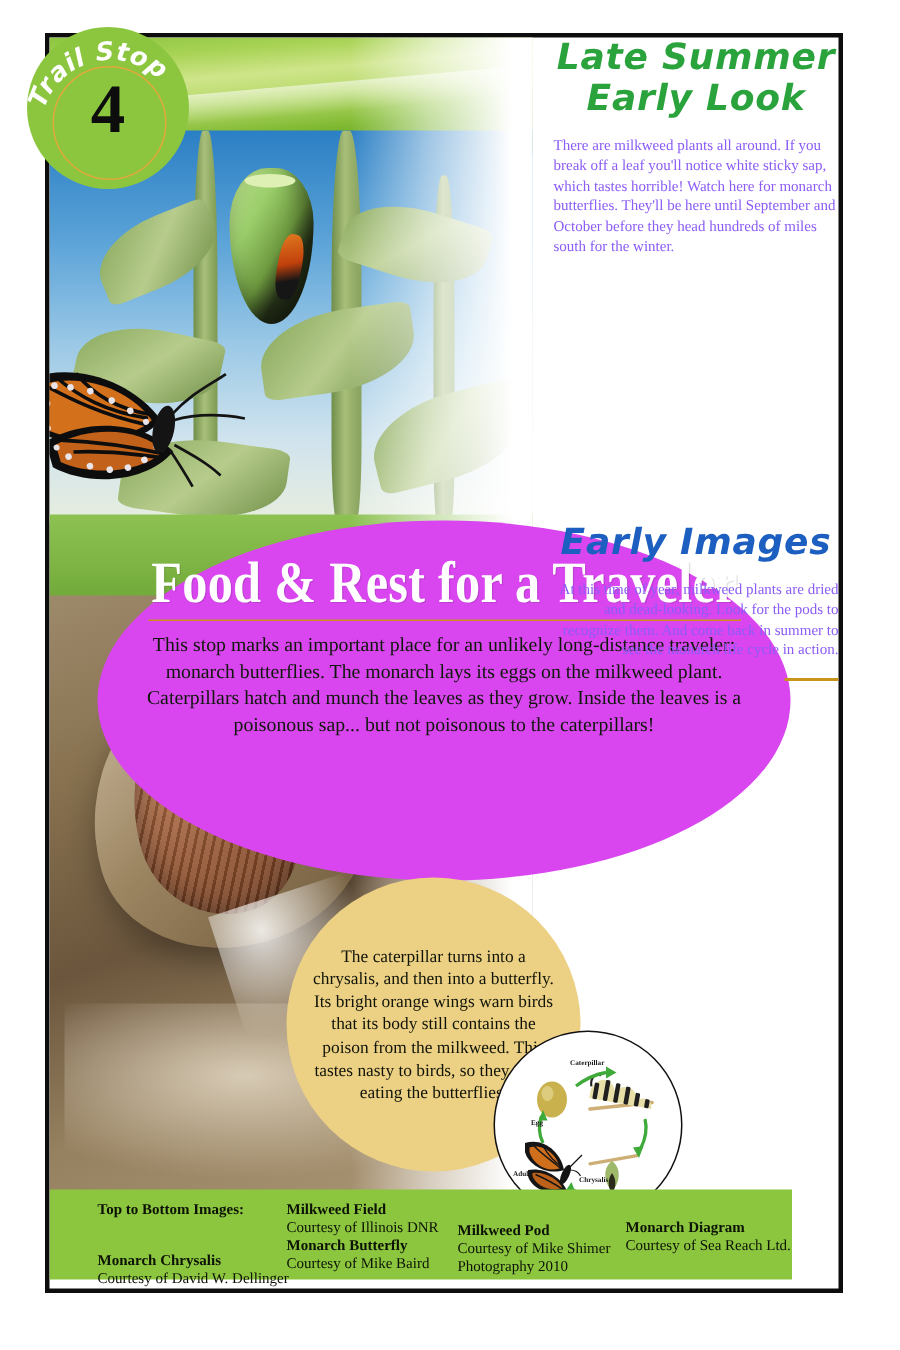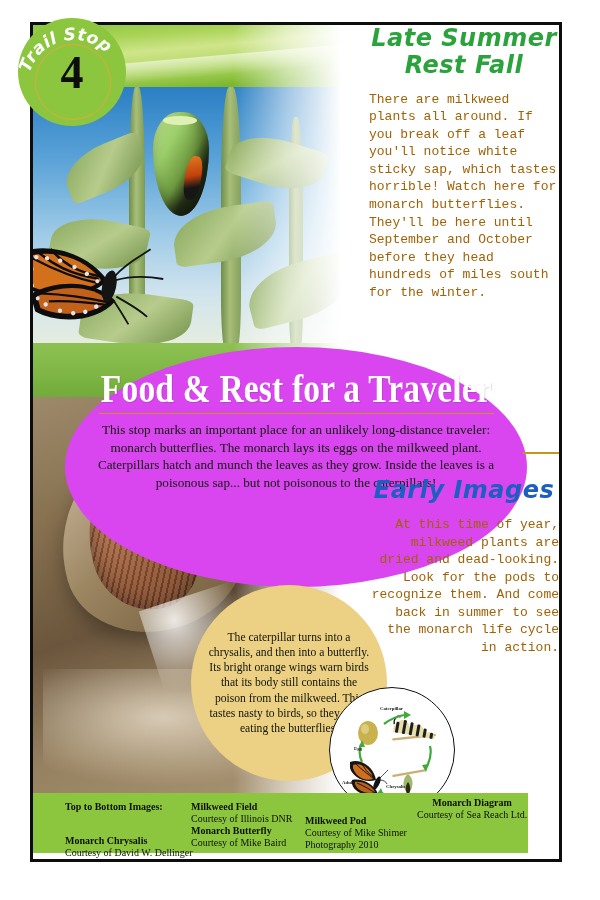--- a/index.html
+++ b/index.html
@@ -86,22 +86,22 @@
             line-height:1.33;font-family:"Liberation Serif",serif;}
   .ell-body b{font-weight:400;}
 
   
   .rcol{position:absolute;left:336px;top:0;width:190px;z-index:9;}
   .season{text-align:center;font-family:"DejaVu Sans",sans-serif;
           font-style:italic;font-weight:700;line-height:1.12;}
   .season .l{display:block;}
   .season-green{color:#2aa33c;font-size:24px;letter-spacing:.5px;}
   .season-blue{color:#1c5fc0;font-size:24px;letter-spacing:.5px;}
-  .rbody{margin-top:12px;color:#a16207;font-size:13px;line-height:1.35;
-         font-family:Liberation Mono, monospace;}
+  .rbody{margin-top:12px;color:#8b5cf6;font-size:10px;line-height:1.35;
+         font-family:Liberation Serif, serif;}
   .rbody.wrapright{text-align:right;}
 
   
   .rule-gold{position:absolute;left:490px;top:427px;width:62px;height:1.5px;
              background:#c8941c;z-index:10;}
 
   
   .tan-circle{position:absolute;left:158px;top:560px;width:196px;height:196px;
               background:#ecd083;border-radius:50%;z-index:9;
               display:flex;align-items:center;justify-content:center;}
@@ -211,21 +211,21 @@
       <div class="headline">Food &amp; Rest for a Traveler</div>
       <div class="hr-gold"></div>
       <div class="ell-body">
         <b>This stop marks an important place for an unlikely long-distance traveler: monarch butterflies.</b><span> The monarch lays its eggs on the milkweed plant. Caterpillars hatch and munch the leaves as they grow. Inside the leaves is a poisonous sap... but not poisonous to the caterpillars!</span>
       </div>
     </div>
 
     <div class="rcol">
       <div class="season season-green">
         <span class="l">Late Summer</span>
-        <span class="l">Rest Fall</span>
+        <span class="l">Early Look</span>
       </div>
       <div class="rbody">There are milkweed plants all around. If you break off a leaf you'll notice white sticky sap, which tastes horrible! Watch here for monarch butterflies. They'll be here until September and October before they head hundreds of miles south for the winter.</div>
 
       <div class="season season-blue" style="margin-top:176px;">
         <span class="l">Early Images</span>
       </div>
       <div class="rbody wrapright">At this time of year, milkweed plants are dried and dead-looking. Look for the pods to recognize them. And come back in summer to see the monarch life cycle in action.</div>
     </div>
     <div class="rule-gold"></div>
 
@@ -308,21 +308,21 @@
       </div>
       <div class="cred" style="left:158px;top:32px;">
         <div class="t">Monarch Butterfly</div>
         <div class="s">Courtesy of Mike Baird</div>
       </div>
       <div class="cred" style="left:272px;top:22px;">
         <div class="t">Milkweed Pod</div>
         <div class="s">Courtesy of Mike Shimer</div>
         <div class="s">Photography 2010</div>
       </div>
-      <div class="cred" style="left:384px;top:4px;text-align:center;">
+      <div class="cred" style="left:384px;top:20px;">
         <div class="t">Monarch Diagram</div>
         <div class="s">Courtesy of Sea Reach Ltd.</div>
       </div>
     </div>
 
   </div>
 
   <div class="badge">
     <svg width="108" height="108" viewBox="0 0 108 108">
       <defs>

